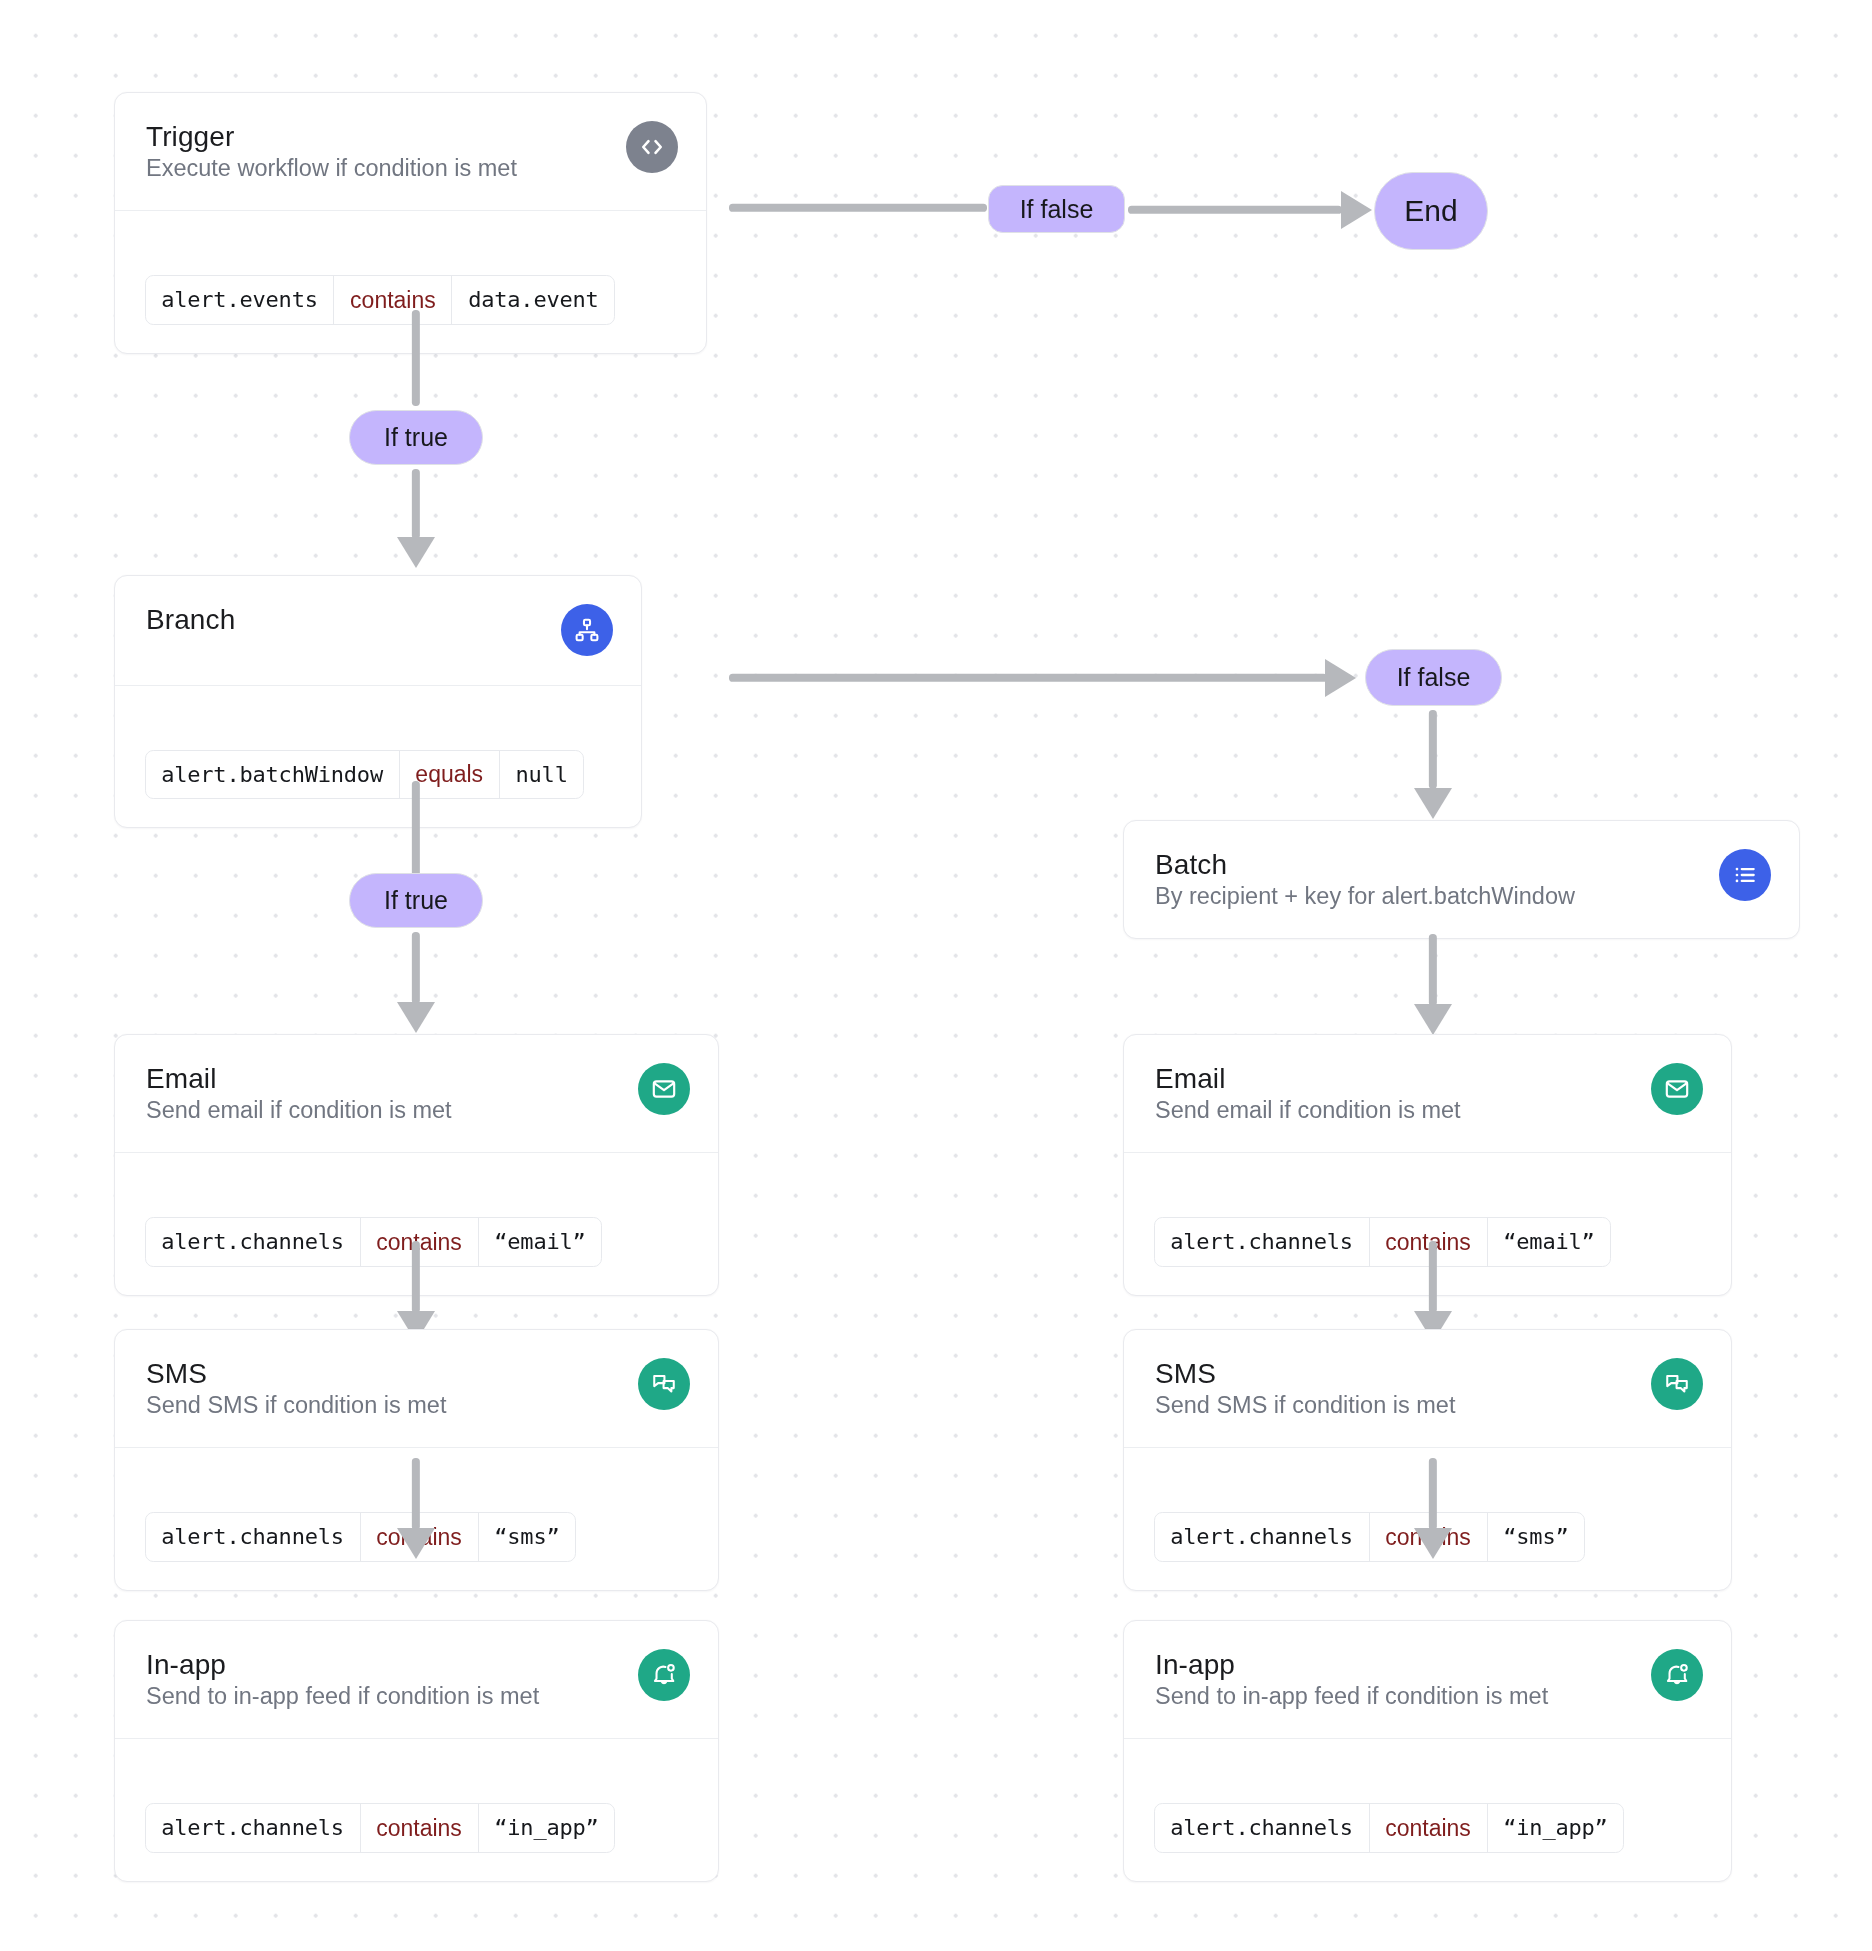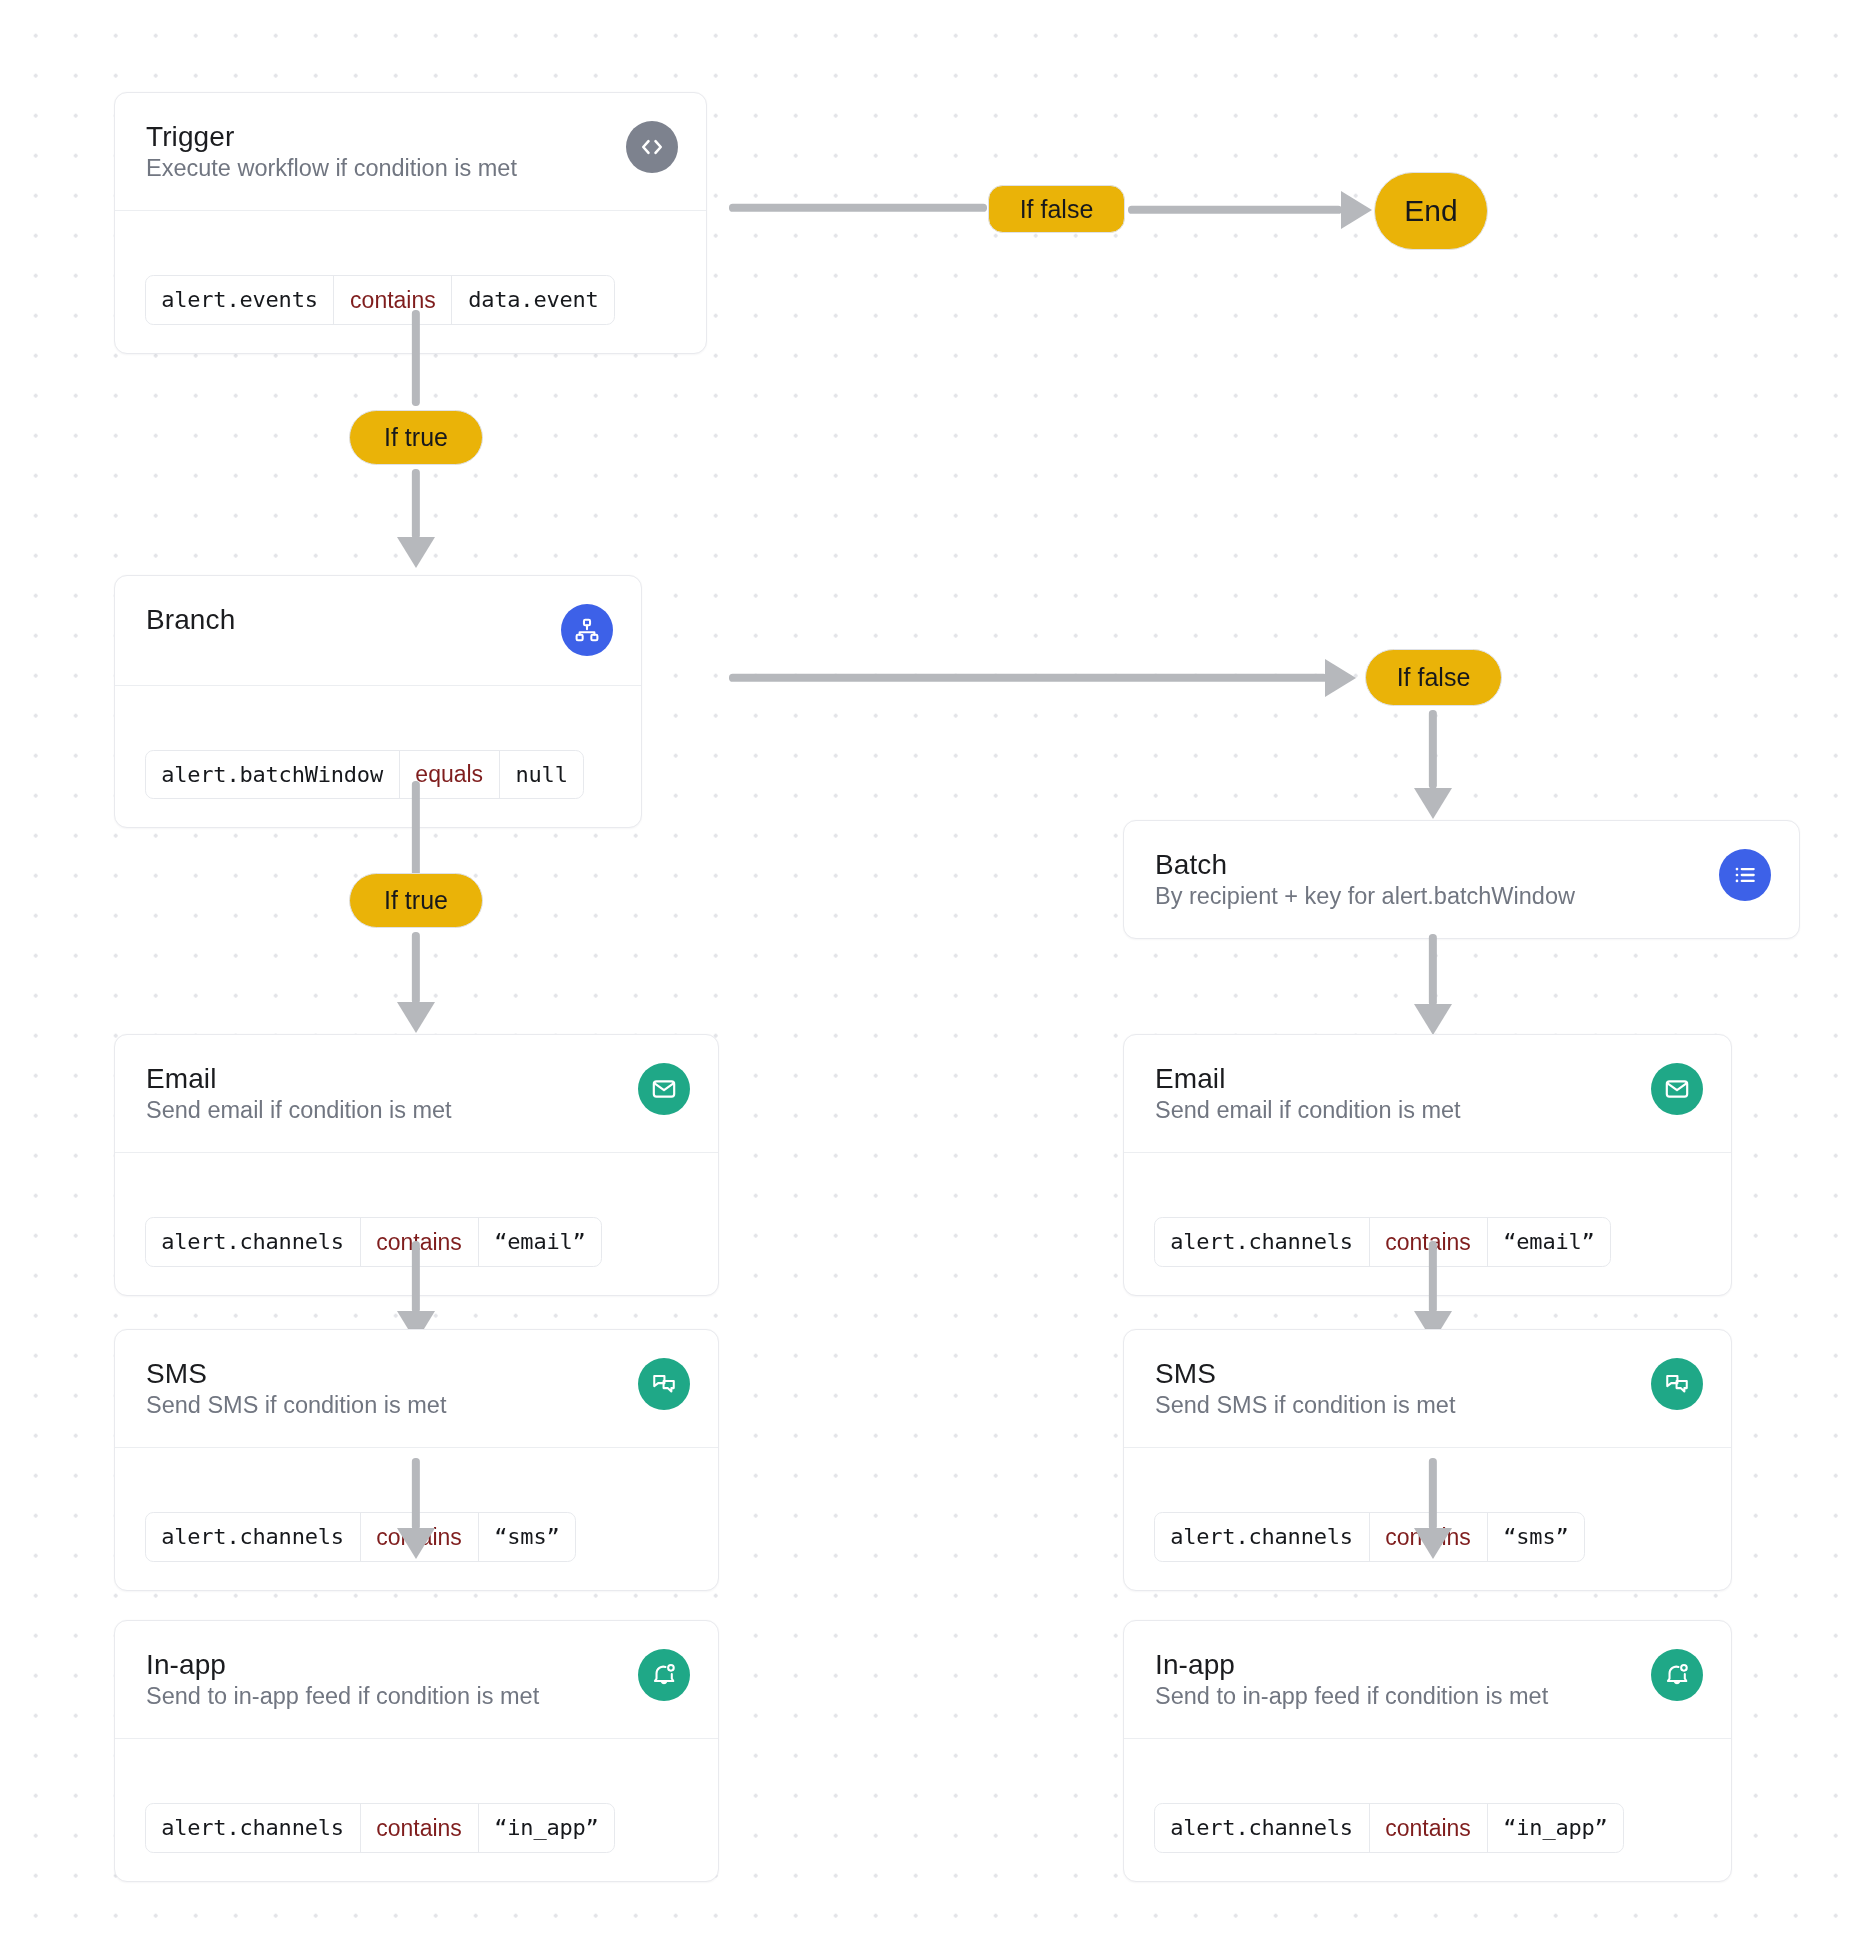--- a/index.html
+++ b/index.html
@@ -109,21 +109,21 @@
     border-left: 1.4px solid #e7e9ed;
     border-right: 1.4px solid #e7e9ed;
   }
 
   
   .pill {
     position: absolute;
     display: flex;
     align-items: center;
     justify-content: center;
-    background: #eab308;
+    background: #c4b5fd;
     border: 1.4px solid #dfe1e6;
     border-radius: 922px;
     color: #17181c;
     white-space: nowrap;
   }
   .pill-label {
     font-size: 25px;
     line-height: 1;
   }
   .pill-end .pill-label { font-size: 30px; }

